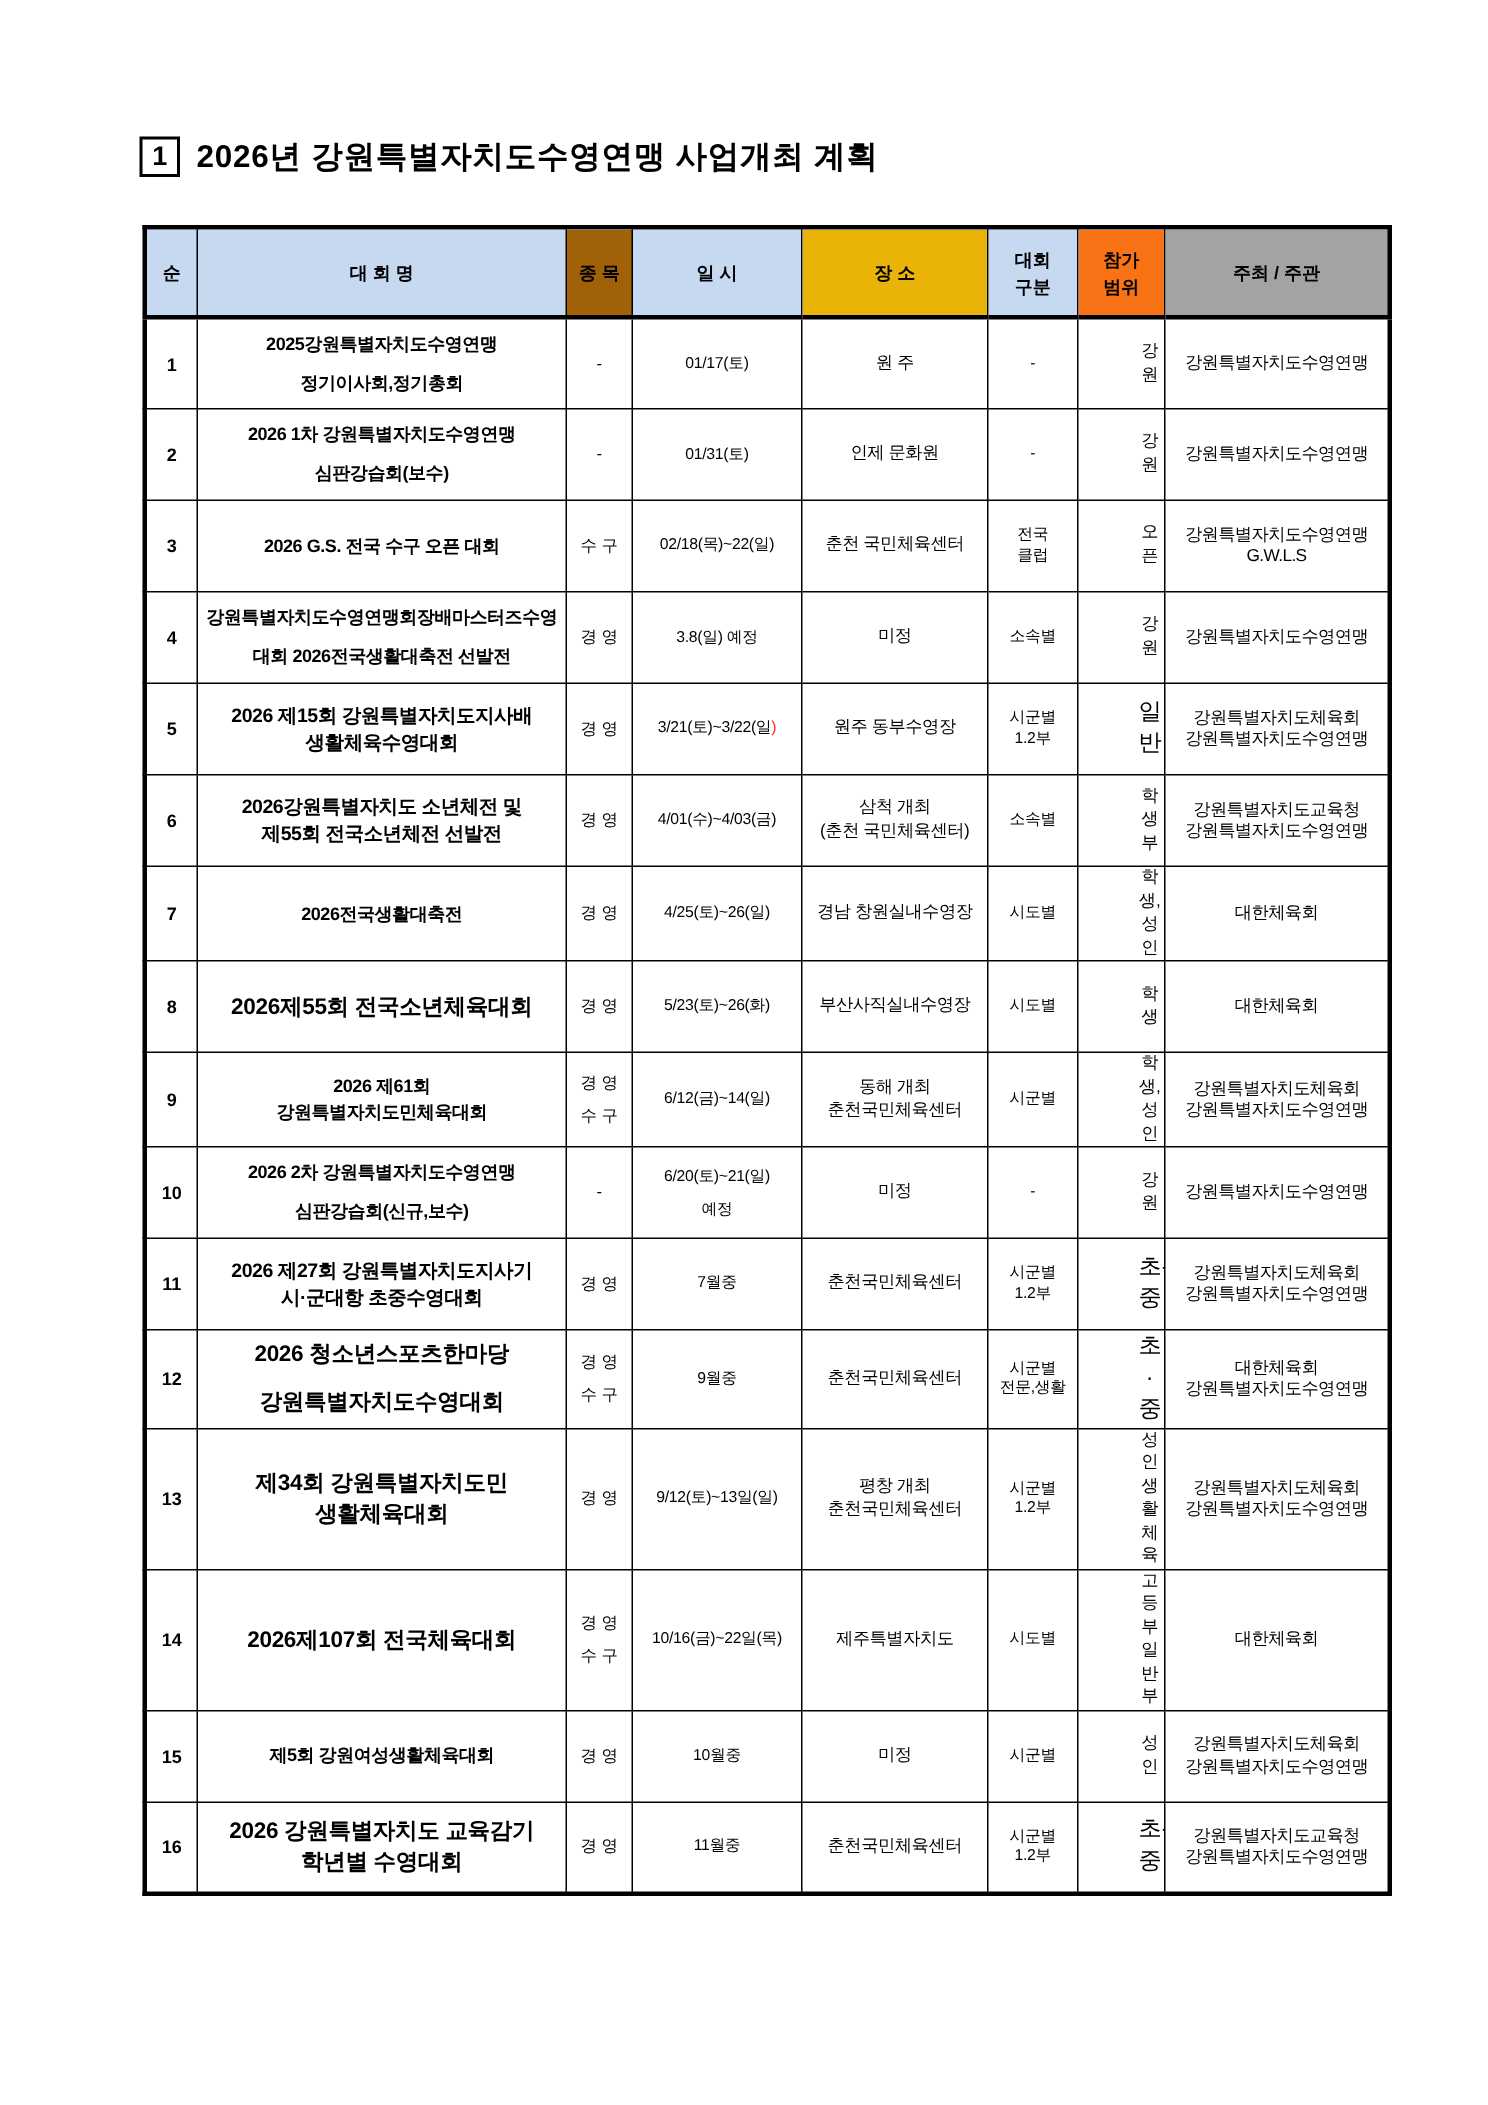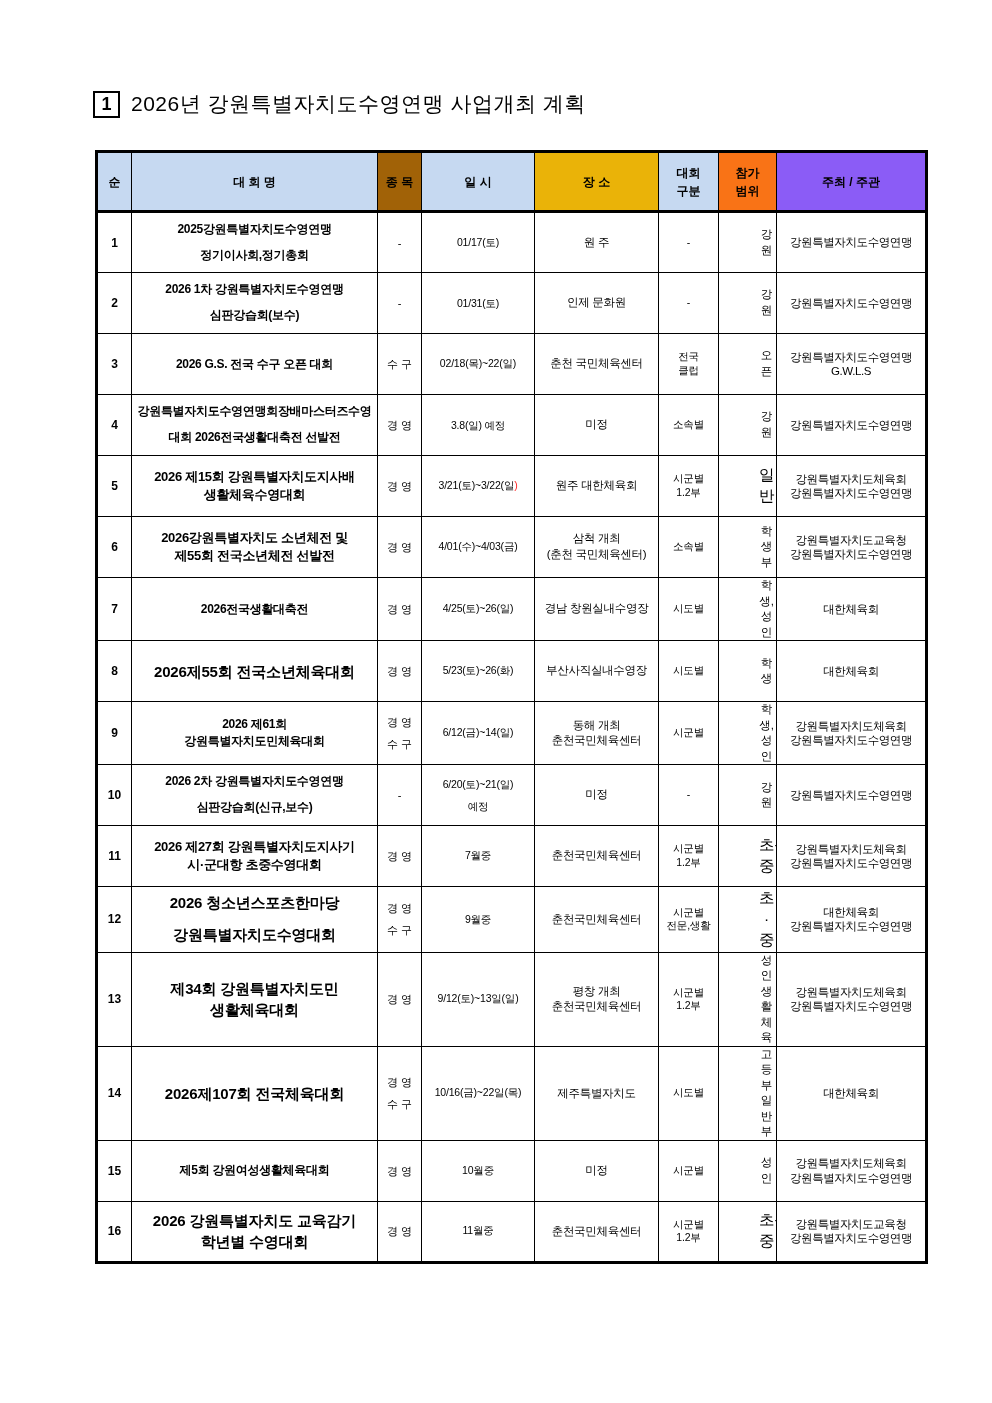--- a/index.html
+++ b/index.html
@@ -10,21 +10,21 @@
   }
   .page { position:absolute; inset:0; }
 
   
   .doc-title { position:absolute; left:93px; top:90px; display:flex; align-items:center; gap:11px; }
   .num-box {
     width:27px; height:27px; border:2.5px solid #000; box-sizing:border-box;
     display:flex; align-items:center; justify-content:center;
     font-weight:bold; font-size:18px; background:#fff;
   }
-  h1.title-text { margin:0; font-size:21px; font-weight:normal; letter-spacing:0.5px; white-space:nowrap; }
+  h1.title-text { margin:0; font-size:21px; font-weight:bold; letter-spacing:0.5px; white-space:nowrap; }
 
   
   table.plan {
     position:absolute; left:95px; top:150px; width:830px;
     border-collapse:collapse; table-layout:fixed;
     border:3px solid #000;
   }
   th, td {
     border:1px solid #000; text-align:center; vertical-align:middle;
     padding:0 2px; box-sizing:border-box; overflow:hidden;
@@ -74,21 +74,21 @@
     </colgroup>
     <thead>
       <tr>
         <th style="background: rgb(198, 217, 241);">순</th>
         <th style="background: rgb(198, 217, 241);">대 회 명</th>
         <th style="background: #a16207;">종 목</th>
         <th style="background: rgb(198, 217, 241);">일 시</th>
         <th style="background: #eab308;">장 소</th>
         <th style="background: rgb(198, 217, 241);">대회<br>구분</th>
         <th style="background: #f97316;">참가<br>범위</th>
-        <th style="background: #8b5cf6;">주최 / 주관</th>
+        <th style="background: #a3a3a3;">주최 / 주관</th>
       </tr>
     </thead>
     <tbody id="plan-body">
         <tr class="sp">
           <td class="cell-num">1</td>
           <td class="cell-title">2025강원특별자치도수영연맹<br>정기이사회,정기총회</td>
           <td class="cell-event">-</td>
           <td class="cell-date">01/17(토)</td>
           <td class="cell-venue">원 주</td>
           <td class="cell-division">-</td>
@@ -123,21 +123,21 @@
           <td class="cell-venue">미정</td>
           <td class="cell-division">소속별</td>
           <td class="cell-scope">강원</td>
           <td class="cell-host">강원특별자치도수영연맹</td>
         </tr>
         <tr class="t-md s-lg">
           <td class="cell-num">5</td>
           <td class="cell-title">2026 제15회 강원특별자치도지사배<br>생활체육수영대회</td>
           <td class="cell-event">경 영</td>
           <td class="cell-date">3/21(토)~3/22(일<span class="red-char" style="color: rgb(255, 42, 42);">)</span></td>
-          <td class="cell-venue">원주 대한체육회</td>
+          <td class="cell-venue">원주 동부수영장</td>
           <td class="cell-division">시군별<br>1.2부</td>
           <td class="cell-scope">일반</td>
           <td class="cell-host">강원특별자치도체육회<br>강원특별자치도수영연맹</td>
         </tr>
         <tr class="t-md">
           <td class="cell-num">6</td>
           <td class="cell-title">2026강원특별자치도 소년체전 및<br>제55회 전국소년체전 선발전</td>
           <td class="cell-event">경 영</td>
           <td class="cell-date">4/01(수)~4/03(금)</td>
           <td class="cell-venue">삼척 개최<br>(춘천 국민체육센터)</td>

